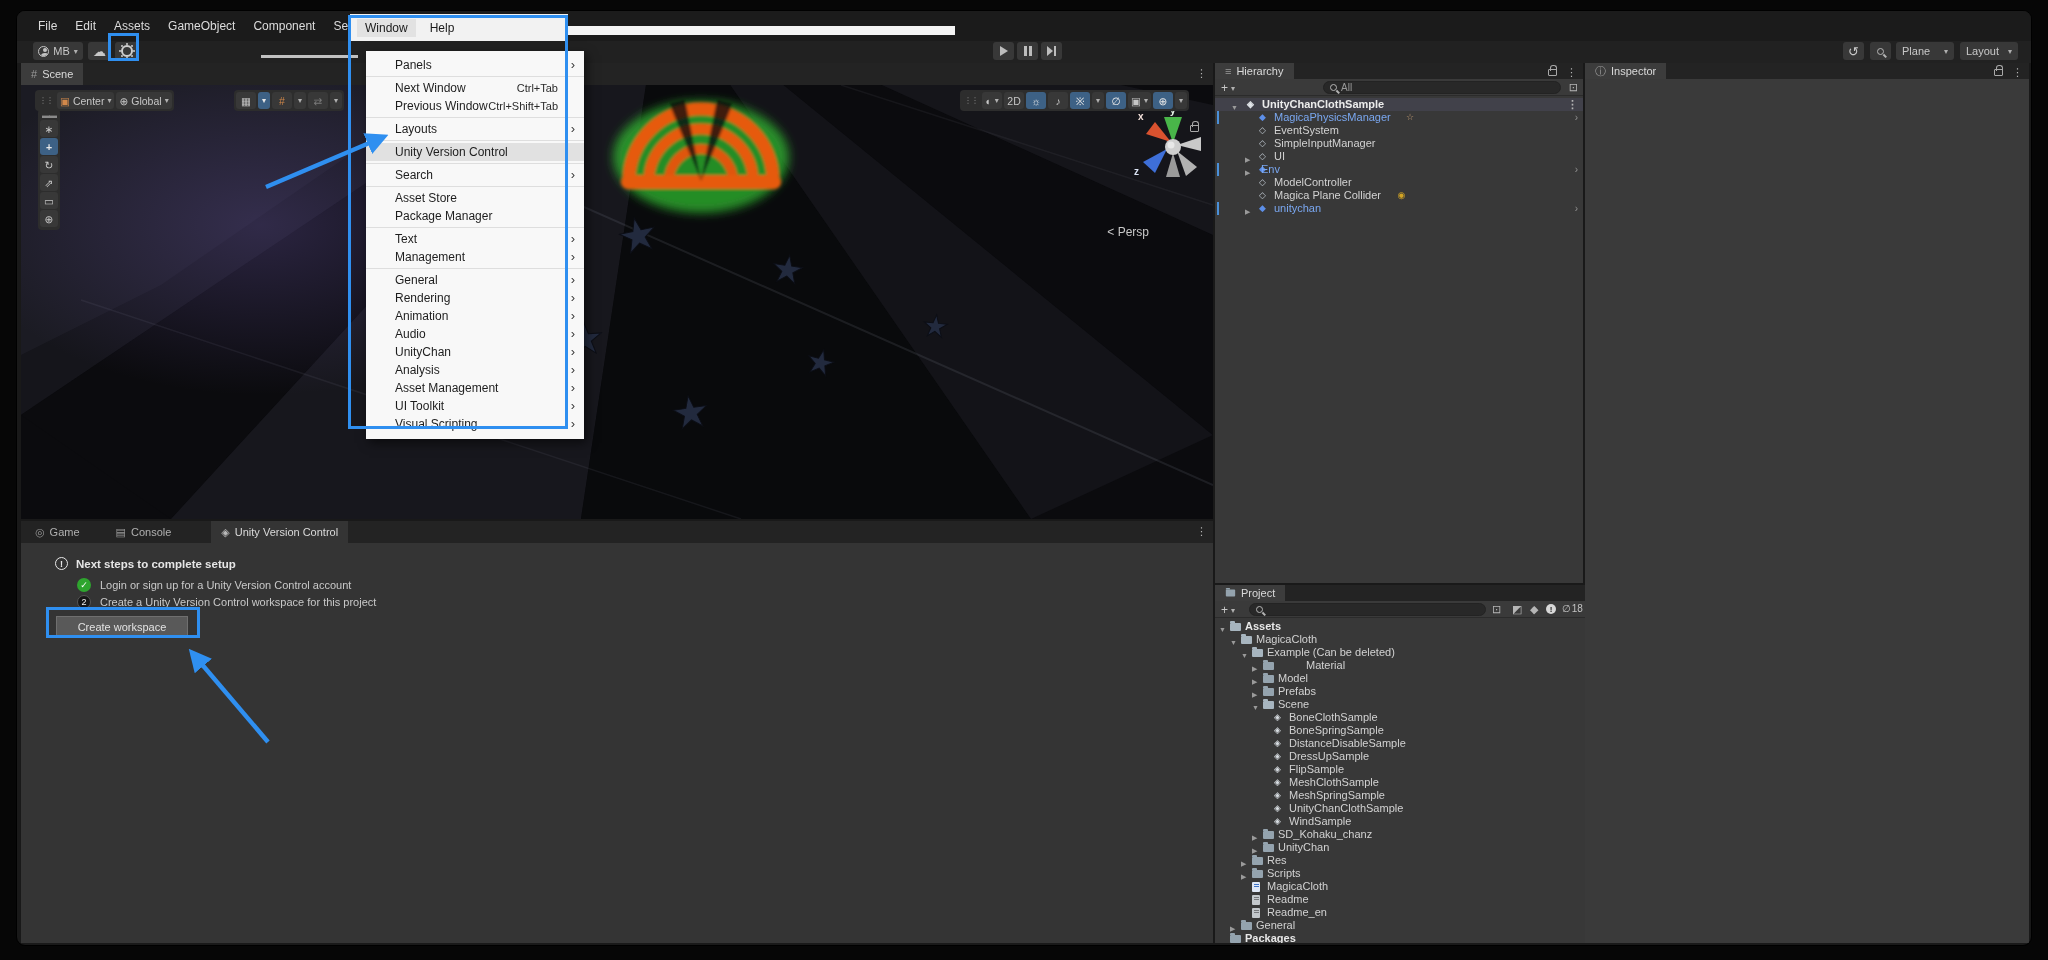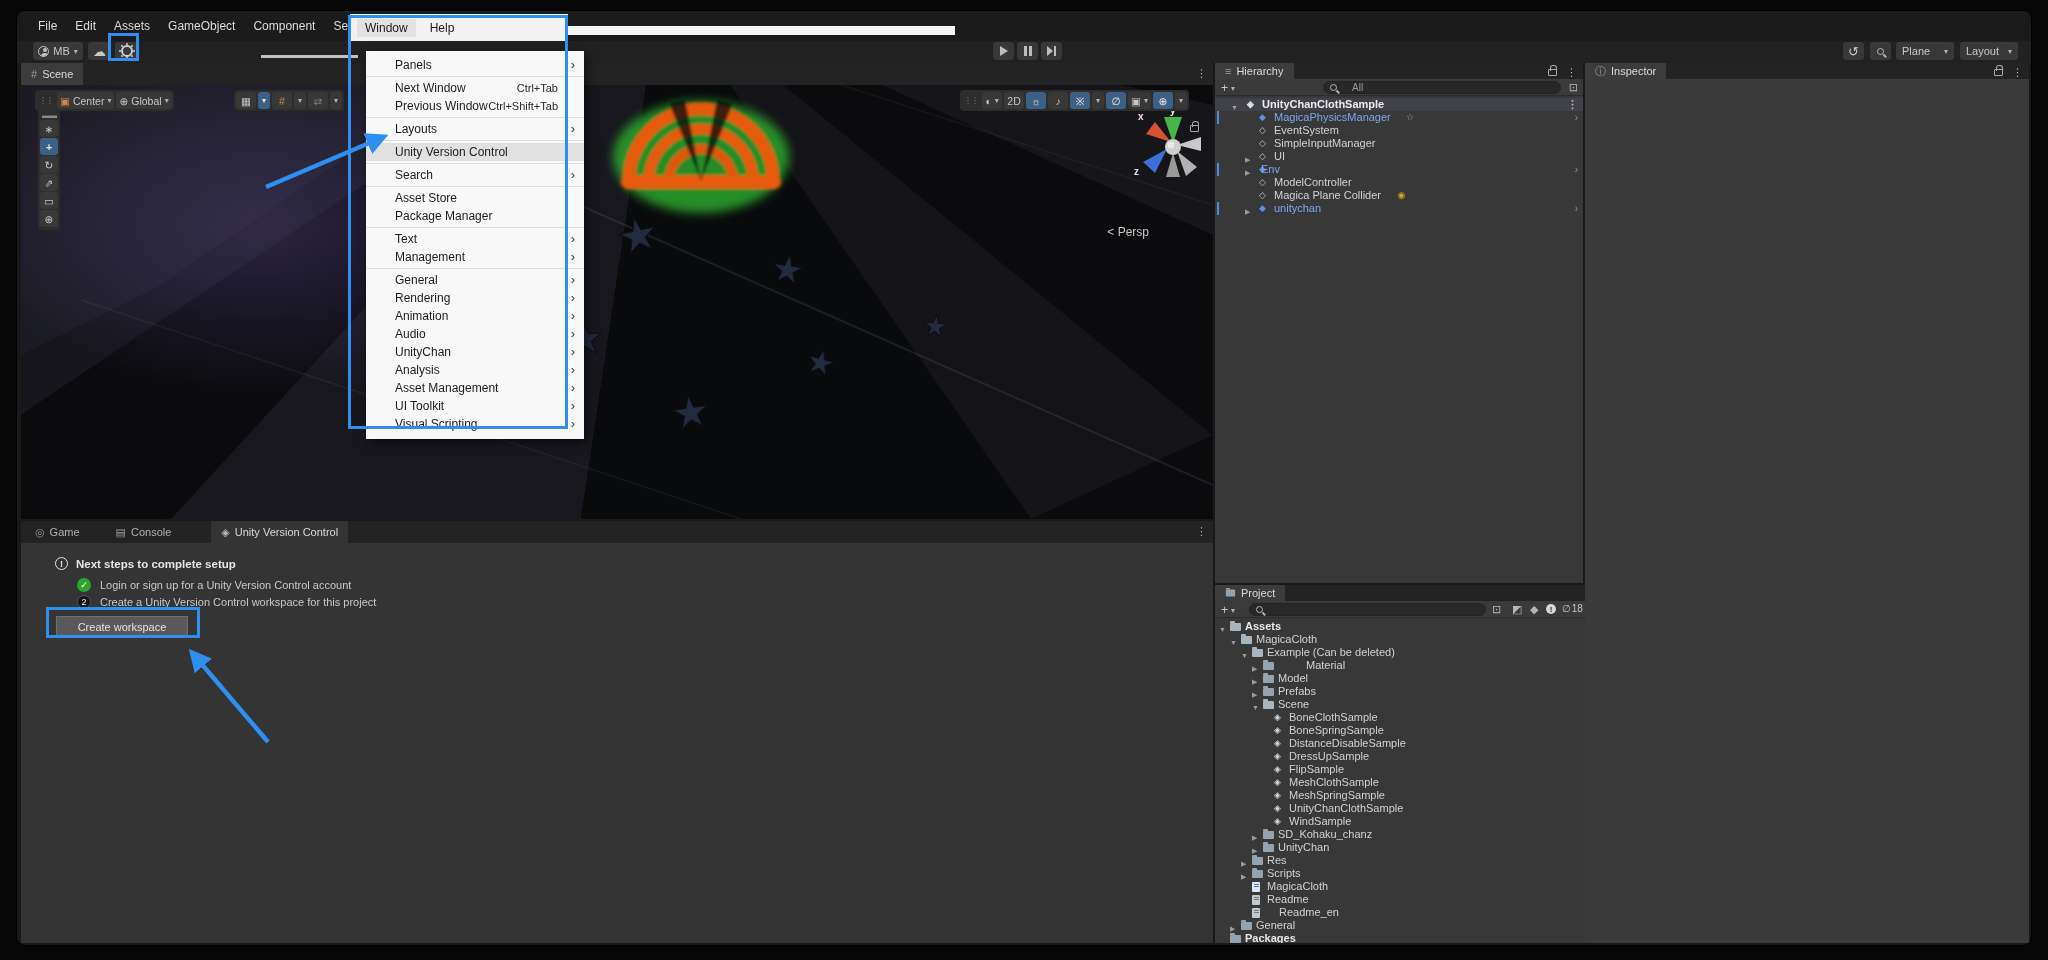--- a/index.html
+++ b/index.html
@@ -43,21 +43,21 @@
   .panel{position:absolute;background:#383838;}
   .tabbar{position:absolute;left:0;top:0;right:0;background:#232323;display:flex;}
   .tab{display:flex;align-items:center;gap:5px;padding:0 10px;font-size:11px;color:#b0b0b0;}
   .tab.active{background:#3c3c3c;color:#dadada;}
   .tb16{height:16px;} .tb16 .tab{height:16px;}
   .tb22{height:22px;} .tb22 .tab{height:22px;}
   .bar-right{position:absolute;right:6px;display:flex;align-items:center;gap:9px;}
   .ptool{position:absolute;left:0;right:0;height:17px;background:#3a3a3a;border-bottom:1px solid #2b2b2b;}
   .plusbtn{position:absolute;left:6px;top:2px;color:#c8c8c8;font-size:12px;display:flex;gap:3px;align-items:center;}
   .search{position:absolute;height:13px;background:#282828;border:1px solid #232323;border-radius:8px;
-    display:flex;align-items:center;gap:15px;padding:0 6px;font-size:10px;color:#999;}
+    display:flex;align-items:center;gap:4px;padding:0 6px;font-size:10px;color:#999;}
   .picker{color:#b5b5b5;font-size:11px;}
   .fold{width:11px;height:8px;background:#94a3ae;border-radius:1px;position:relative;display:inline-block;flex:none;}
   .fold::before{content:'';position:absolute;top:-2.5px;left:0;width:5px;height:2.5px;background:inherit;border-radius:1px 1px 0 0;}
   .fold.open{background:#a7b5bf;}
   .doc{width:8px;height:10px;background:#c3c8cc;border-radius:1px;position:relative;display:inline-block;}
   .doc::after{content:'';position:absolute;left:1.5px;right:1.5px;top:2.5px;height:5px;
     background:repeating-linear-gradient(#77797c 0 1px,transparent 1px 2.5px);}
   .doc.blue{background:#dfe8f6;}
   .doc.blue::after{background:repeating-linear-gradient(#3f74c8 0 1px,transparent 1px 2.5px);}
   .trow{position:absolute;left:0;right:0;height:13px;line-height:13px;font-size:11px;color:#d2d2d2;white-space:nowrap;}
@@ -518,21 +518,21 @@
         <div class="trow" style="top: 260px;">
           <span class="doc blue" style="position: absolute; left: 37px; top: 1.5px;"></span>
           <span class="tl" style="left: 52px;">MagicaCloth</span>
         </div>
         <div class="trow" style="top: 273px;">
           <span class="doc" style="position: absolute; left: 37px; top: 1.5px;"></span>
           <span class="tl" style="left: 52px;">Readme</span>
         </div>
         <div class="trow" style="top: 286px;">
           <span class="doc" style="position: absolute; left: 37px; top: 1.5px;"></span>
-          <span class="tl" style="left: 64px;">Readme_en</span>
+          <span class="tl" style="left: 52px;">Readme_en</span>
         </div>
         <div class="trow" style="top: 299px;">
           <span class="ta" style="left: 15px; top: 3px;">▶</span>
           <span class="fold" style="position: absolute; left: 26px; top: 3px;"></span>
           <span class="tl" style="left: 41px;">General</span>
         </div>
         <div class="trow" style="top: 312px;">
           <span class="fold" style="position: absolute; left: 15px; top: 3px;"></span>
           <span class="tl" style="left: 30px; font-weight: bold; color: rgb(232, 232, 232);">Packages</span>
         </div>

